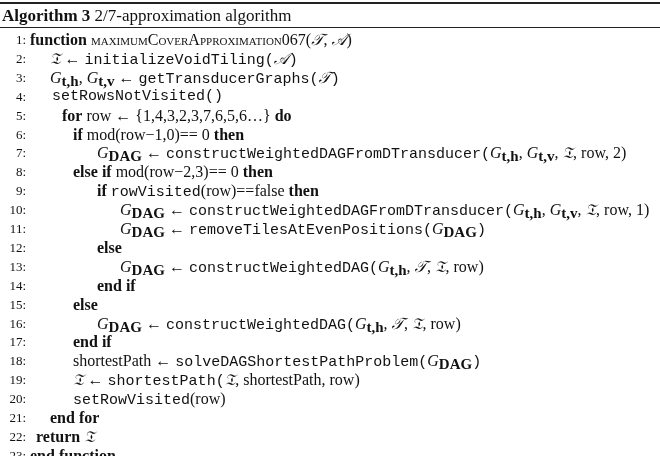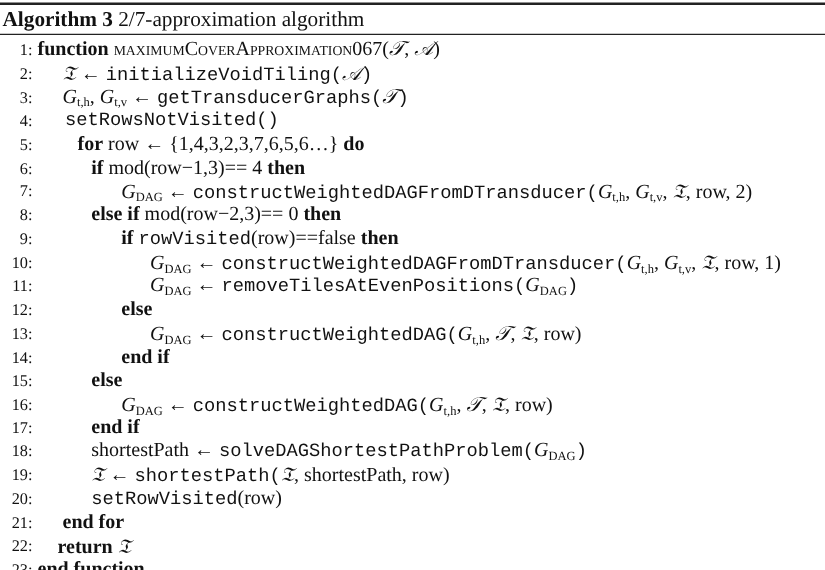--- a/index.html
+++ b/index.html
@@ -9,21 +9,21 @@
   .caption { position:absolute; left:2px; top:6px; font-size:17px; line-height:20px; white-space:nowrap; }
   .caption b { font-weight:bold; }
   .rule-mid { position:absolute; left:0; top:27px; width:660px; height:1px; background:#222; }
   .line { position:absolute; left:0; height:20px; line-height:20px; font-size:16px; white-space:nowrap; }
   .num { position:absolute; left:2px; width:24px; text-align:right; font-size:13px; }
   .code { position:absolute; }
   .kw { font-weight:bold; }
   .sc { font-variant:small-caps; }
   .tt { font-family:"Liberation Mono", monospace; font-size:15px; }
   .mi { font-style:italic; }
-  sub { font-size:10px; vertical-align:-3px; font-style:normal; }
+  sub { font-size:15px; vertical-align:-3px; font-style:normal;font-weight:bold; }
   .frak { font-family:"DejaVu Serif", serif; font-style:italic; }
 </style>
 </head>
 <body>
 
 <div class="algo">
   <div class="rule-top"></div>
   <div class="caption">
     <b>Algorithm 3</b>
     <span>2/7-approximation algorithm</span>
@@ -60,21 +60,21 @@
   <div class="line" style="top: 105.6px;">
     <span class="num">5:</span>
     <span class="code" style="left:62px">
       <span class="kw">for</span> <span>row</span> <span>←</span> <span>{1,4,3,2,3,7,6,5,6…}</span> <span class="kw">do</span>
     </span>
   </div>
 
   <div class="line" style="top: 124.5px;">
     <span class="num">6:</span>
     <span class="code" style="left:73px">
-      <span class="kw">if</span> <span>mod(row−1,3)== 4</span> <span class="kw">then</span>
+      <span class="kw">if</span> <span>mod(row−1,0)== 0</span> <span class="kw">then</span>
     </span>
   </div>
 
   <div class="line" style="top: 143.4px;">
     <span class="num">7:</span>
     <span class="code" style="left:97px">
       <span class="mi">G</span><sub>DAG</sub> <span>←</span> <span class="tt">constructWeightedDAGFromDTransducer</span><span class="tt">(</span><span class="mi">G</span><sub>t,h</sub>, <span class="mi">G</span><sub>t,v</sub>, <span class="frak">𝔗</span>, <span>row</span>, <span>2</span>)
     </span>
   </div>
 
@@ -161,21 +161,21 @@
     </span>
   </div>
 
   <div class="line" style="top: 408px;">
     <span class="num">21:</span>
     <span class="code kw" style="left:50px">end for</span>
   </div>
 
   <div class="line" style="top: 426.9px;">
     <span class="num">22:</span>
-    <span class="code" style="left:46px">
+    <span class="code" style="left:36px">
       <span class="kw">return</span> <span class="frak">𝔗</span>
     </span>
   </div>
 
 <div class="line" style="top: 445.8px;">
       <span class="num">23:</span>
       <span class="code kw" style="left: 30px;">end function</span>
     </div>
   </div>
 

